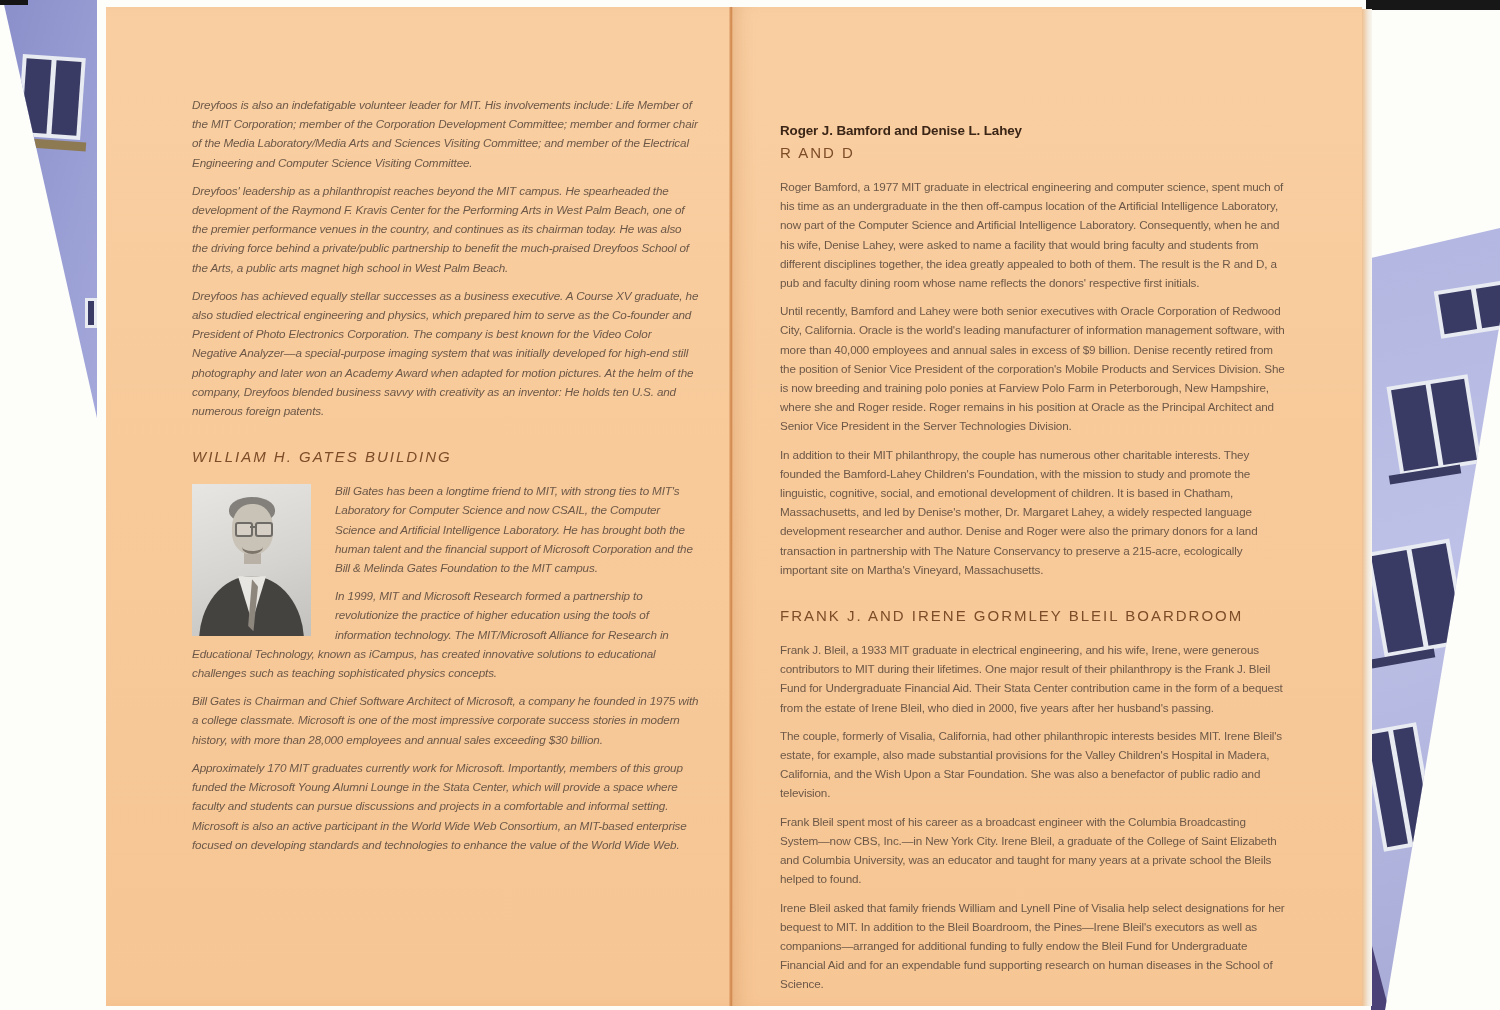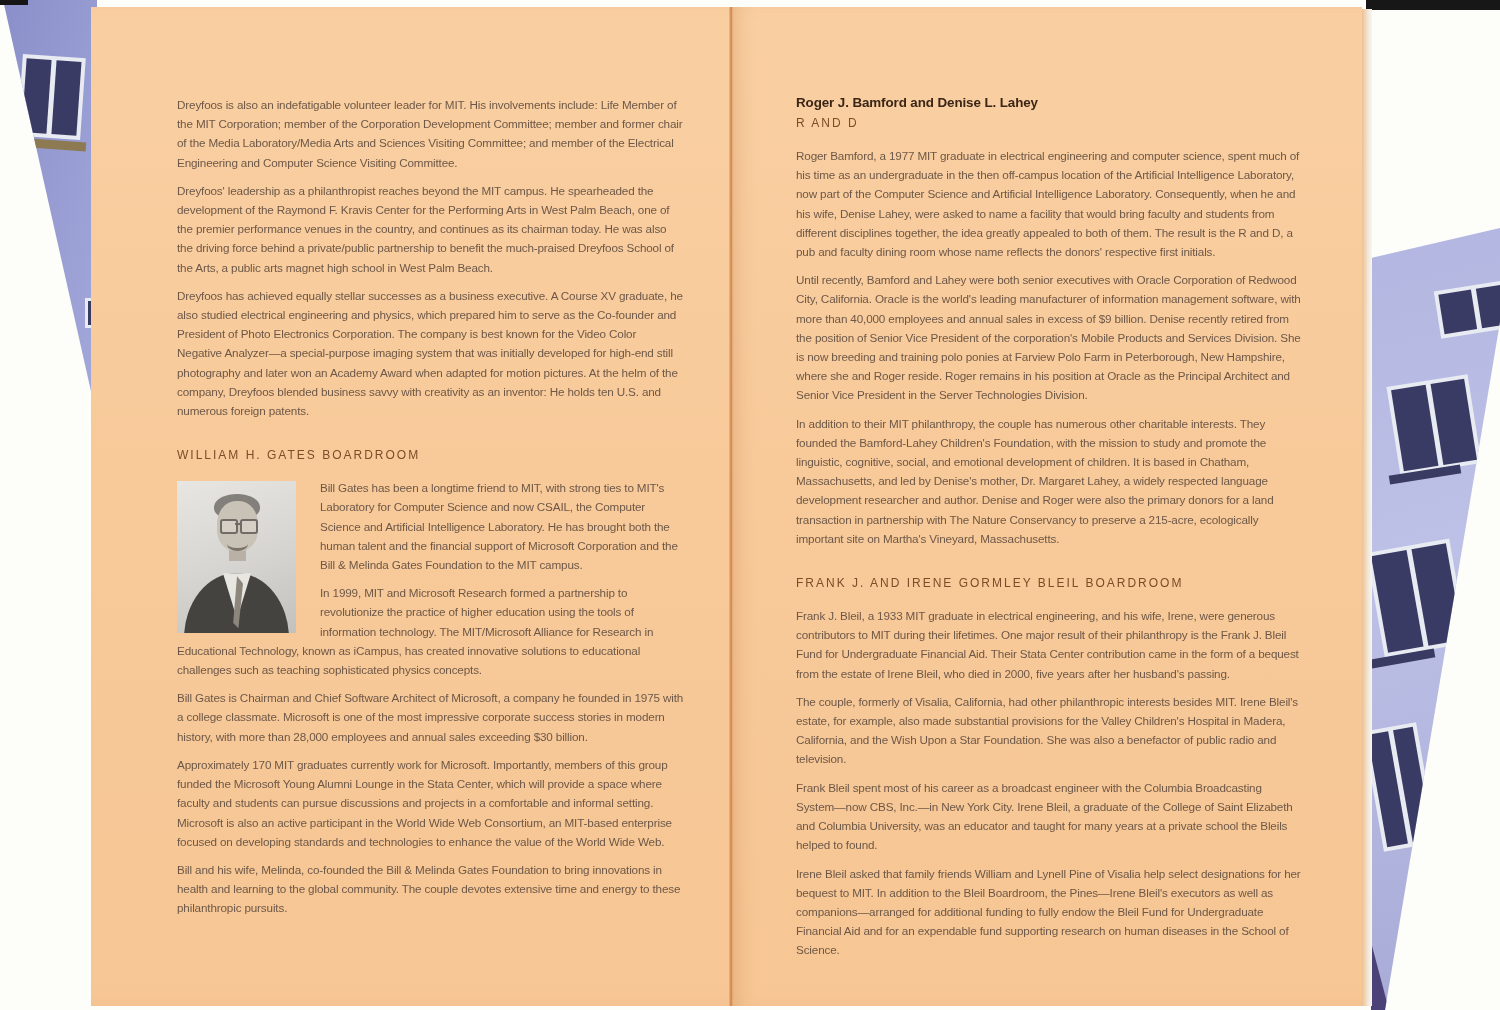--- a/index.html
+++ b/index.html
@@ -21,37 +21,37 @@
   .frag{position:absolute;background:#e9ebf2;}
   .frag .pane{position:absolute;inset:3px;background:#393b64;}
   .dark-corner{position:absolute;left:0;top:0;width:30px;height:1010px;
     clip-path:polygon(4px 942px,22px 1010px,4px 1010px);background:#4b4377;}
   .bar-tl{left:0;top:0;width:28px;height:5px;background:#151515;}
   .bar-tr{left:1366px;top:0;width:134px;height:10px;background:#171717;}
 
   
   .page{position:absolute;top:7px;height:999px;overflow:hidden;
     background:linear-gradient(180deg,#f9cfa2 0%,#f8ca9a 45%,#f6c694 100%);}
-  .page-left{left:91px;width:712px;box-shadow:inset -14px 0 22px -14px rgba(160,80,20,.25);}
+  .page-left{left:106px;width:712px;box-shadow:inset -14px 0 22px -14px rgba(160,80,20,.25);font-style:italic;}
   .page-right{left:733px;width:629px;box-shadow:inset 14px 0 22px -14px rgba(160,80,20,.28);}
   .gutter{left:729px;top:7px;width:4px;height:999px;
     background:linear-gradient(to right,rgba(190,100,40,.15),#cd8347 55%,rgba(190,100,40,.15));}
   .page-edge-right{left:1362px;top:9px;width:10px;height:997px;
     background:linear-gradient(to right,#edc091,#f2e7d8 60%,#f8f6f0);}
 
   
   .text-col{position:absolute;top:88px;}
   .col-l{left:86px;width:507px;}
-  .col-r{left:63px;width:505px;}
+  .col-r{left:47px;width:505px;margin-top:28px;}
   p.body{margin:0 0 9px 0;font-size:11.7px;line-height:19.2px;color:#6d5848;
     letter-spacing:-0.15px;text-align:left;}
   .section{margin-top:28px;}
   .section.first{margin-top:0;}
   h2.head{margin:0;font-size:13.4px;font-weight:bold;color:#3a2517;letter-spacing:-0.1px;}
-  .subhead{margin:6px 0 16px 0;font-size:12px;letter-spacing:2px;color:#7d4c28;}
+  .subhead{margin:6px 0 16px 0;font-size:15px;letter-spacing:2px;color:#7d4c28;}
 
   
   .portrait{float:left;width:119px;height:152px;margin:3px 24px 6px 0;position:relative;overflow:hidden;
     background:linear-gradient(160deg,#e7e6e3 0%,#d6d4d1 55%,#c3c1be 100%);}
   .p-hair{position:absolute;top:13px;left:37px;width:46px;height:26px;background:#83807b;
     border-radius:50% 50% 45% 45%;}
   .p-face{position:absolute;top:20px;left:40px;width:41px;height:50px;background:#c9c2b7;
     border-radius:46% 46% 42% 42%;}
   .p-neck{position:absolute;top:66px;left:52px;width:17px;height:14px;background:#b9b1a5;}
   .p-glass{position:absolute;top:38px;width:14px;height:11px;border:2px solid #6f6b66;
@@ -109,40 +109,39 @@
   <div class="abs bar-tl"></div>
   <div class="abs bar-tr"></div>
 
   <div class="page page-left">
     <div class="text-col col-l">
       <p class="body">Dreyfoos is also an indefatigable volunteer leader for MIT. His involvements include: Life Member of the MIT Corporation; member of the Corporation Development Committee; member and former chair of the Media Laboratory/Media Arts and Sciences Visiting Committee; and member of the Electrical Engineering and Computer Science Visiting Committee.</p>
       <p class="body">Dreyfoos' leadership as a philanthropist reaches beyond the MIT campus. He spearheaded the development of the Raymond F. Kravis Center for the Performing Arts in West Palm Beach, one of the premier performance venues in the country, and continues as its chairman today. He was also the driving force behind a private/public partnership to benefit the much-praised Dreyfoos School of the Arts, a public arts magnet high school in West Palm Beach.</p>
       <p class="body">Dreyfoos has achieved equally stellar successes as a business executive. A Course XV graduate, he also studied electrical engineering and physics, which prepared him to serve as the Co-founder and President of Photo Electronics Corporation. The company is best known for the Video Color Negative Analyzer—a special-purpose imaging system that was initially developed for high-end still photography and later won an Academy Award when adapted for motion pictures. At the helm of the company, Dreyfoos blended business savvy with creativity as an inventor: He holds ten U.S. and numerous foreign patents.</p>
 
       <div class="section">
-        <div class="subhead">WILLIAM H. GATES BOARDROOM</div>
+        <div class="subhead">WILLIAM H. GATES BUILDING</div>
 
         <div class="portrait">
           <div class="p-hair"></div>
           <div class="p-neck"></div>
           <div class="p-face"></div>
           <div class="p-glass l"></div>
           <div class="p-glass r"></div>
           <div class="p-bridge"></div>
           <div class="p-smile"></div>
           <div class="p-suit"></div>
           <div class="p-shirt"></div>
           <div class="p-tie"></div>
         </div>
 
         <p class="body">Bill Gates has been a longtime friend to MIT, with strong ties to MIT's Laboratory for Computer Science and now CSAIL, the Computer Science and Artificial Intelligence Laboratory. He has brought both the human talent and the financial support of Microsoft Corporation and the Bill &amp; Melinda Gates Foundation to the MIT campus.</p>
         <p class="body">In 1999, MIT and Microsoft Research formed a partnership to revolutionize the practice of higher education using the tools of information technology. The MIT/Microsoft Alliance for Research in Educational Technology, known as iCampus, has created innovative solutions to educational challenges such as teaching sophisticated physics concepts.</p>
         <p class="body">Bill Gates is Chairman and Chief Software Architect of Microsoft, a company he founded in 1975 with a college classmate. Microsoft is one of the most impressive corporate success stories in modern history, with more than 28,000 employees and annual sales exceeding $30 billion.</p>
         <p class="body">Approximately 170 MIT graduates currently work for Microsoft. Importantly, members of this group funded the Microsoft Young Alumni Lounge in the Stata Center, which will provide a space where faculty and students can pursue discussions and projects in a comfortable and informal setting. Microsoft is also an active participant in the World Wide Web Consortium, an MIT-based enterprise focused on developing standards and technologies to enhance the value of the World Wide Web.</p>
-        <p class="body">Bill and his wife, Melinda, co-founded the Bill &amp; Melinda Gates Foundation to bring innovations in health and learning to the global community. The couple devotes extensive time and energy to these philanthropic pursuits.</p>
       </div>
     </div>
   </div>
 
   <div class="page page-right">
     <div class="text-col col-r">
       <div class="section first">
         <h2 class="head">Roger J. Bamford and Denise L. Lahey</h2>
         <div class="subhead">R AND D</div>
         <p class="body">Roger Bamford, a 1977 MIT graduate in electrical engineering and computer science, spent much of his time as an undergraduate in the then off-campus location of the Artificial Intelligence Laboratory, now part of the Computer Science and Artificial Intelligence Laboratory. Consequently, when he and his wife, Denise Lahey, were asked to name a facility that would bring faculty and students from different disciplines together, the idea greatly appealed to both of them. The result is the R and D, a pub and faculty dining room whose name reflects the donors' respective first initials.</p>

